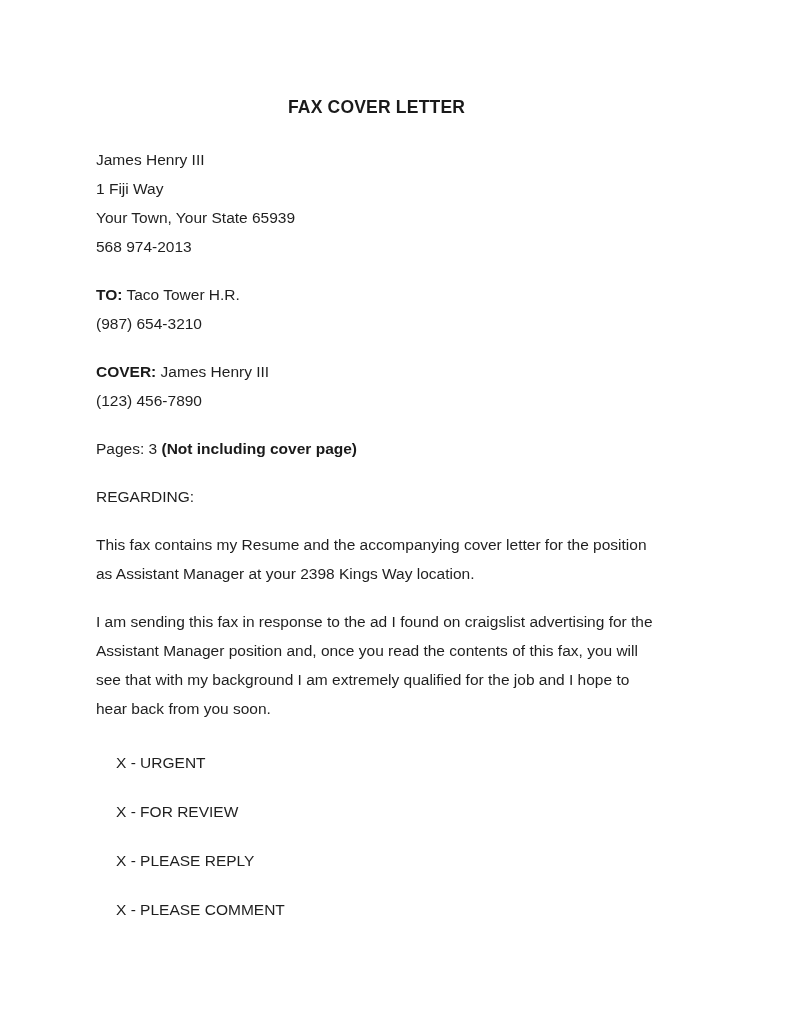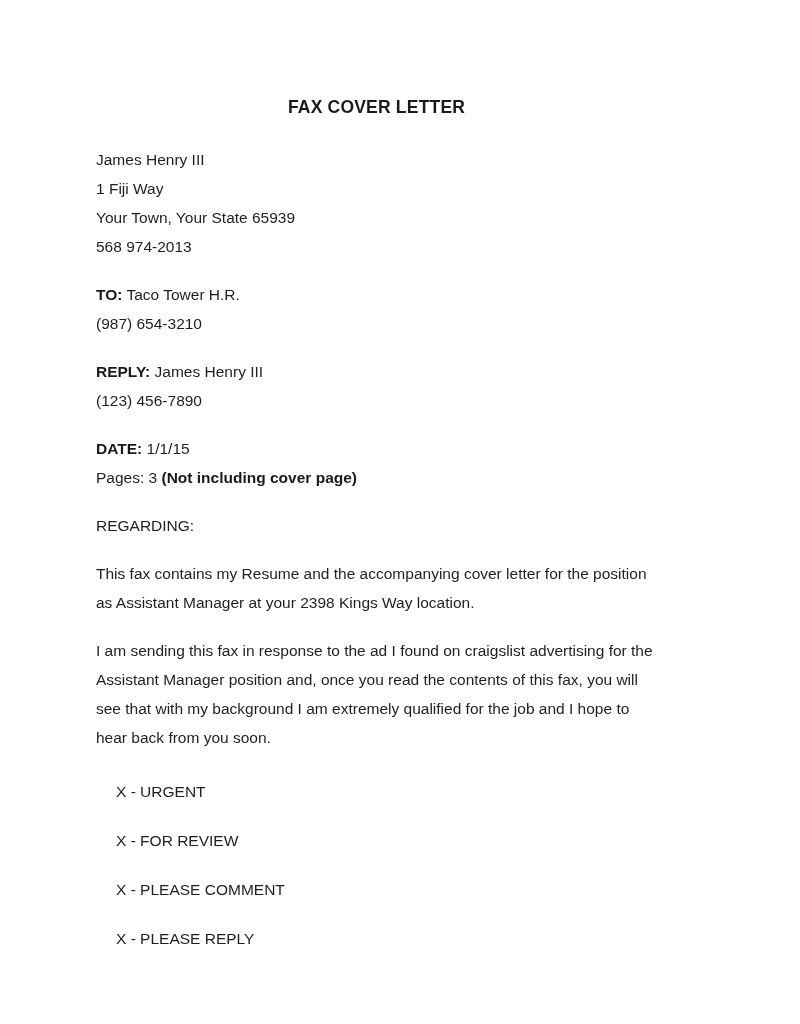--- a/index.html
+++ b/index.html
@@ -64,37 +64,36 @@
     <p>Your Town, Your State 65939</p>
     <p>568 974-2013</p>
   </div>
 
   <div class="block">
     <p><strong>TO:</strong> <span>Taco Tower H.R.</span></p>
     <p>(987) 654-3210</p>
   </div>
 
   <div class="block">
-    <p><strong>REPLY:</strong> <span>James Henry III</span></p>
+    <p><strong>COVER:</strong> <span>James Henry III</span></p>
     <p>(123) 456-7890</p>
   </div>
 
   <div class="block">
-    <p><strong>DATE:</strong> <span>1/1/15</span></p>
     <p><span>Pages:</span> <span>3</span> <strong>(Not including cover page)</strong></p>
   </div>
 
   <div class="block">
     <p>REGARDING:</p>
   </div>
 
   <p class="para">This fax contains my Resume and the accompanying cover letter for the position as Assistant Manager at your 2398 Kings Way location.</p>
 
   <p class="para">I am sending this fax in response to the ad I found on craigslist advertising for the Assistant Manager position and, once you read the contents of this fax, you will see that with my background I am extremely qualified for the job and I hope to hear back from you soon.</p>
 
   <div class="checklist">
     <p>X - URGENT</p>
     <p>X - FOR REVIEW</p>
+    <p>X - PLEASE REPLY</p>
     <p>X - PLEASE COMMENT</p>
-    <p>X - PLEASE REPLY</p>
   </div>
 
 </div>
 
 </body></html>

